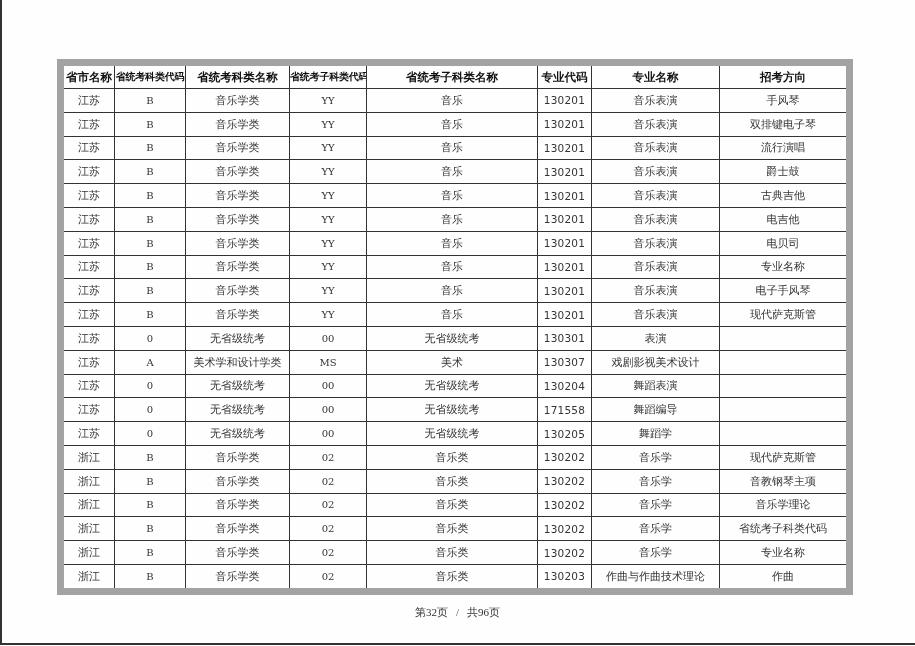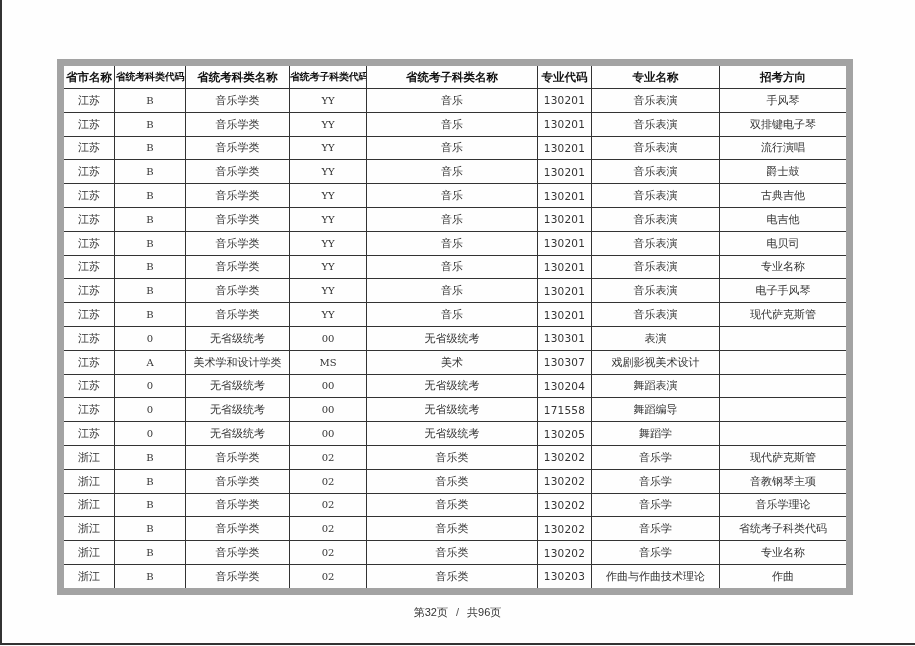--- a/index.html
+++ b/index.html
@@ -30,21 +30,21 @@
   }
   table.grid th.small { font-size:10px; letter-spacing:-0.2px; }
   table.grid td {
     height:22.8px; font-size:11px; color:#333;
     font-family:"DejaVu Sans", sans-serif;
   }
   table.grid td.latin { font-family:"DejaVu Serif", serif; font-size:10px; }
   table.grid td.num { font-family:"DejaVu Sans", sans-serif; font-size:10.5px; letter-spacing:0.2px; }
   .footer {
     position:absolute; left:0; width:915px; top:605px; text-align:center;
-    font-size:11px; color:#333; font-family:Liberation Sans, sans-serif;
+    font-size:11px; color:#333; font-family:Liberation Serif, serif;
   }
   .footer .sep { margin:0 8px; color:#555; }
 </style>
 </head>
 <body>
 
 <div class="page-frame"></div>
 
 <table class="grid">
   <colgroup>

